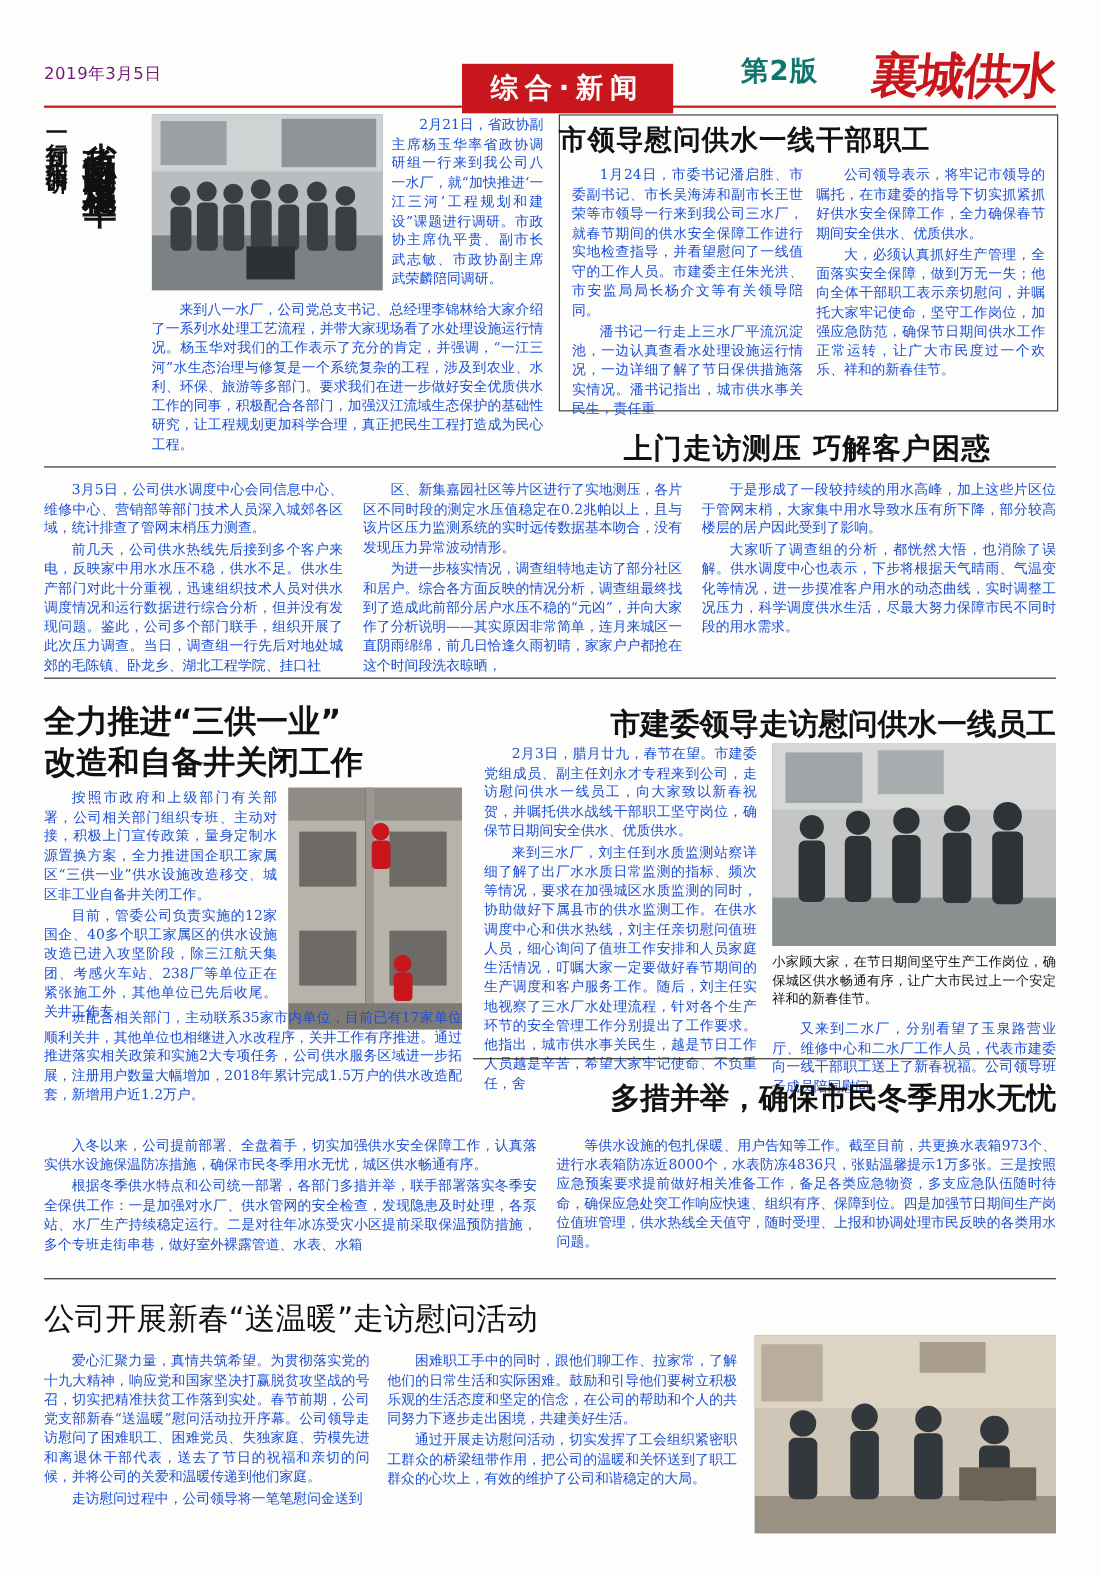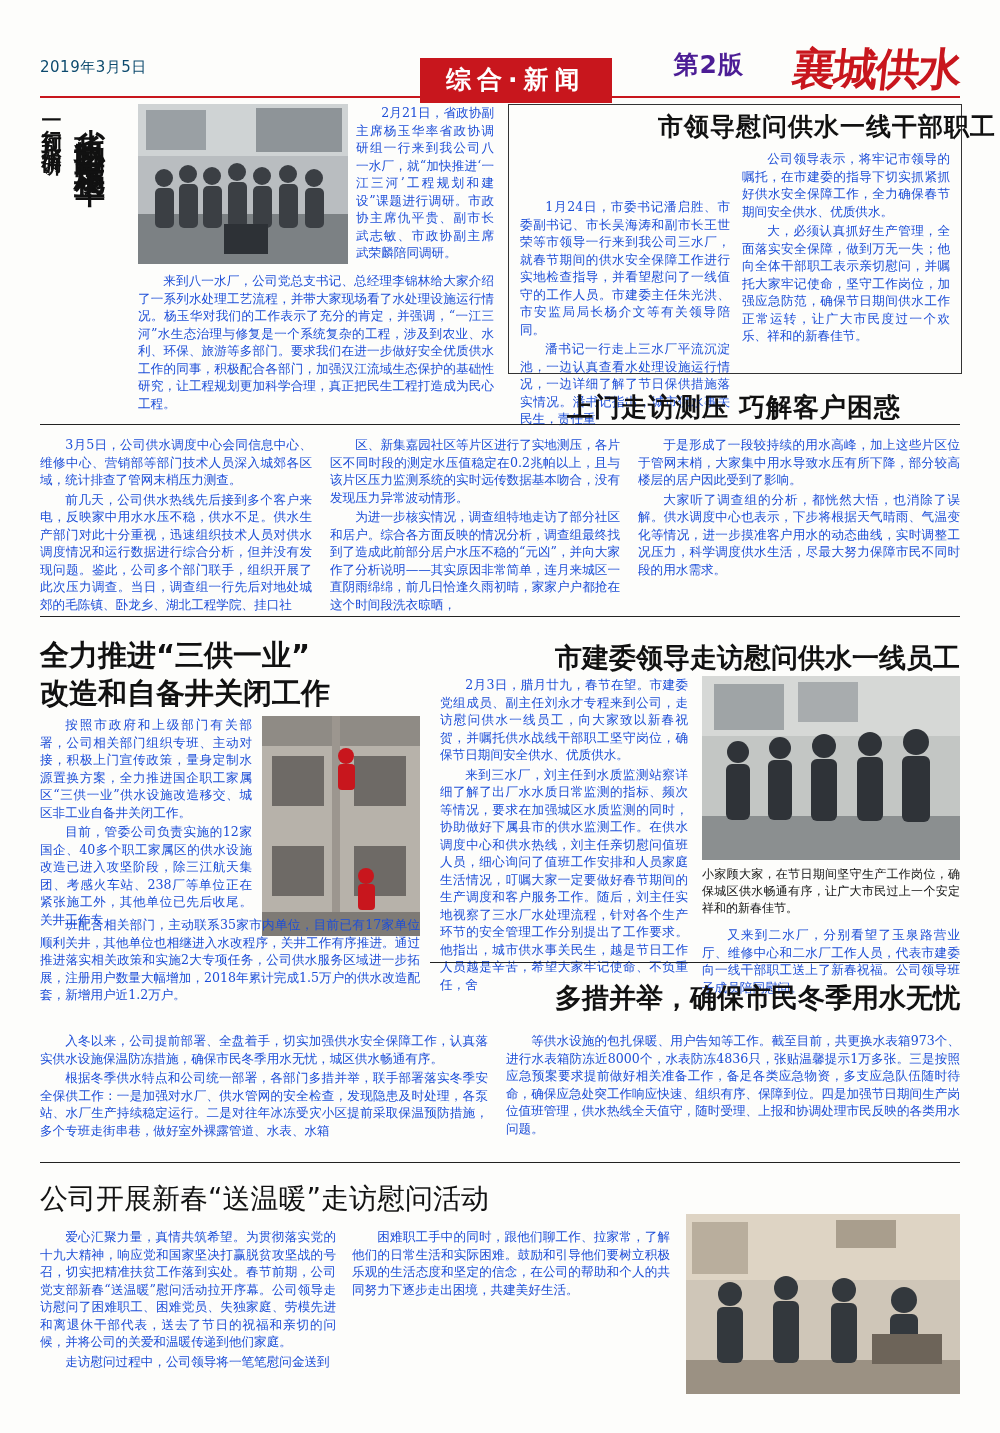--- a/index.html
+++ b/index.html
@@ -8,30 +8,30 @@
     background:#fdfdfb;
     font-family:"DejaVu Sans","Liberation Sans",sans-serif;
     color:#111;
     position:relative;
     overflow:hidden;
   }
   .page{position:relative;width:1000px;height:1433px;padding:0;box-sizing:border-box;}
 
   
   .masthead{position:absolute;left:40px;top:40px;width:920px;height:52px;}
-  .issue-date{position:absolute;left:0;top:18px;font-size:15px;color:#0c4a6e;letter-spacing:0.5px;}
+  .issue-date{position:absolute;left:0;top:18px;font-size:15px;color:#701a75;letter-spacing:0.5px;}
   .section-banner{
     position:absolute;left:380px;top:4px;
     background:#c8161d;color:#fff;
     font-size:25px;font-weight:bold;
     padding:5px 26px 7px 26px;letter-spacing:6px;
     font-family:"DejaVu Sans","Liberation Sans",sans-serif;
     margin-top:14px;
   }
-  .page-no{position:absolute;right:216px;top:8px;font-size:25px;font-weight:bold;color:#4c1d95;letter-spacing:1px;}
+  .page-no{position:absolute;right:216px;top:8px;font-size:25px;font-weight:bold;color:#0f766e;letter-spacing:1px;}
   .paper-logo{
     position:absolute;right:0;top:0px;
     font-size:44px;font-weight:bold;color:#c8161d;
     font-family:"DejaVu Serif","Liberation Serif",serif;
     letter-spacing:-2px;
     transform:skewX(-6deg);
     white-space:nowrap;
   }
   .rule-top{position:absolute;left:40px;top:96px;width:920px;height:2px;background:#c8161d;}
 
@@ -61,21 +61,21 @@
   }
 
   
   .photo{position:absolute;background:#9aa3ab;overflow:hidden;}
   .photo .ph-inner{width:100%;height:100%;display:block;}
 
   
   .box1{position:absolute;left:508px;top:104px;width:452px;height:268px;border:1px solid #333;}
   .t-market{
     position:absolute;left:508px;top:110px;width:488px;
-    text-align:right;font-size:25px;font-weight:bold;letter-spacing:1px;
+    text-align:left;font-size:25px;font-weight:bold;letter-spacing:1px;
     font-family:"DejaVu Sans","Liberation Sans",sans-serif;
   }
 
   .t-visit{
     position:absolute;left:508px;top:390px;width:452px;
     text-align:center;font-size:26px;font-weight:bold;letter-spacing:1px;
     font-family:"DejaVu Sans","Liberation Sans",sans-serif;
   }
 
   .t-sangong{
@@ -150,21 +150,21 @@
 
   <div class="col-text" style="position:absolute;left:356px;top:104px;width:138px;">
     <p>2月21日，省政协副主席杨玉华率省政协调研组一行来到我公司八一水厂，就“加快推进‘一江三河’工程规划和建设”课题进行调研。市政协主席仇平贵、副市长武志敏、市政协副主席武荣麟陪同调研。</p>
   </div>
   <div class="col-text" style="position:absolute;left:138px;top:272px;width:356px;">
     <p>来到八一水厂，公司党总支书记、总经理李锦林给大家介绍了一系列水处理工艺流程，并带大家现场看了水处理设施运行情况。杨玉华对我们的工作表示了充分的肯定，并强调，“一江三河”水生态治理与修复是一个系统复杂的工程，涉及到农业、水利、环保、旅游等多部门。要求我们在进一步做好安全优质供水工作的同事，积极配合各部门，加强汉江流域生态保护的基础性研究，让工程规划更加科学合理，真正把民生工程打造成为民心工程。</p>
   </div>
 
   <div class="box1"></div>
   <div class="t-market">市领导慰问供水一线干部职工</div>
-  <div class="col-text" style="position:absolute;left:520px;top:150px;width:210px;margin-top:48px;">
+  <div class="col-text" style="position:absolute;left:520px;top:150px;width:210px;">
     <p>1月24日，市委书记潘启胜、市委副书记、市长吴海涛和副市长王世荣等市领导一行来到我公司三水厂，就春节期间的供水安全保障工作进行实地检查指导，并看望慰问了一线值守的工作人员。市建委主任朱光洪、市安监局局长杨介文等有关领导陪同。</p>
     <p>潘书记一行走上三水厂平流沉淀池，一边认真查看水处理设施运行情况，一边详细了解了节日保供措施落实情况。潘书记指出，城市供水事关民生，责任重</p>
   </div>
   <div class="col-text" style="position:absolute;left:742px;top:150px;width:208px;">
     <p>公司领导表示，将牢记市领导的嘱托，在市建委的指导下切实抓紧抓好供水安全保障工作，全力确保春节期间安全供水、优质供水。</p>
     <p>大，必须认真抓好生产管理，全面落实安全保障，做到万无一失；他向全体干部职工表示亲切慰问，并嘱托大家牢记使命，坚守工作岗位，加强应急防范，确保节日期间供水工作正常运转，让广大市民度过一个欢乐、祥和的新春佳节。</p>
   </div>
 
   <div class="t-visit">上门走访测压 巧解客户困惑</div>
   <div class="hr-thin" style="left:40px;top:424px;width:920px;"></div>
@@ -268,20 +268,21 @@
   <div class="hr-thin" style="left:40px;top:1162px;width:920px;"></div>
 
   <div class="t-songwennuan">公司开展新春“送温暖”走访慰问活动</div>
 
   <div class="col-text" style="position:absolute;left:40px;top:1228px;width:296px;">
     <p>爱心汇聚力量，真情共筑希望。为贯彻落实党的十九大精神，响应党和国家坚决打赢脱贫攻坚战的号召，切实把精准扶贫工作落到实处。春节前期，公司党支部新春“送温暖”慰问活动拉开序幕。公司领导走访慰问了困难职工、困难党员、失独家庭、劳模先进和离退休干部代表，送去了节日的祝福和亲切的问候，并将公司的关爱和温暖传递到他们家庭。</p>
     <p>走访慰问过程中，公司领导将一笔笔慰问金送到</p>
   </div>
   <div class="col-text" style="position:absolute;left:352px;top:1228px;width:318px;">
     <p>困难职工手中的同时，跟他们聊工作、拉家常，了解他们的日常生活和实际困难。鼓励和引导他们要树立积极乐观的生活态度和坚定的信念，在公司的帮助和个人的共同努力下逐步走出困境，共建美好生活。</p>
+    <p>通过开展走访慰问活动，切实发挥了工会组织紧密职工群众的桥梁纽带作用，把公司的温暖和关怀送到了职工群众的心坎上，有效的维护了公司和谐稳定的大局。</p>
   </div>
 
   <div class="photo" style="left:686px;top:1214px;width:274px;height:180px;">
     <svg class="ph-inner" viewBox="0 0 274 180" preserveAspectRatio="none">
       <rect width="274" height="180" fill="#cfc6b8"></rect>
       <rect x="0" y="0" width="274" height="66" fill="#ded4c4"></rect>
       <rect x="6" y="8" width="56" height="52" fill="#b9ae9d"></rect>
       <rect x="150" y="6" width="60" height="28" fill="#a99e8d"></rect>
       <rect x="0" y="146" width="274" height="34" fill="#9b9183"></rect>
       <g fill="#33383d">

